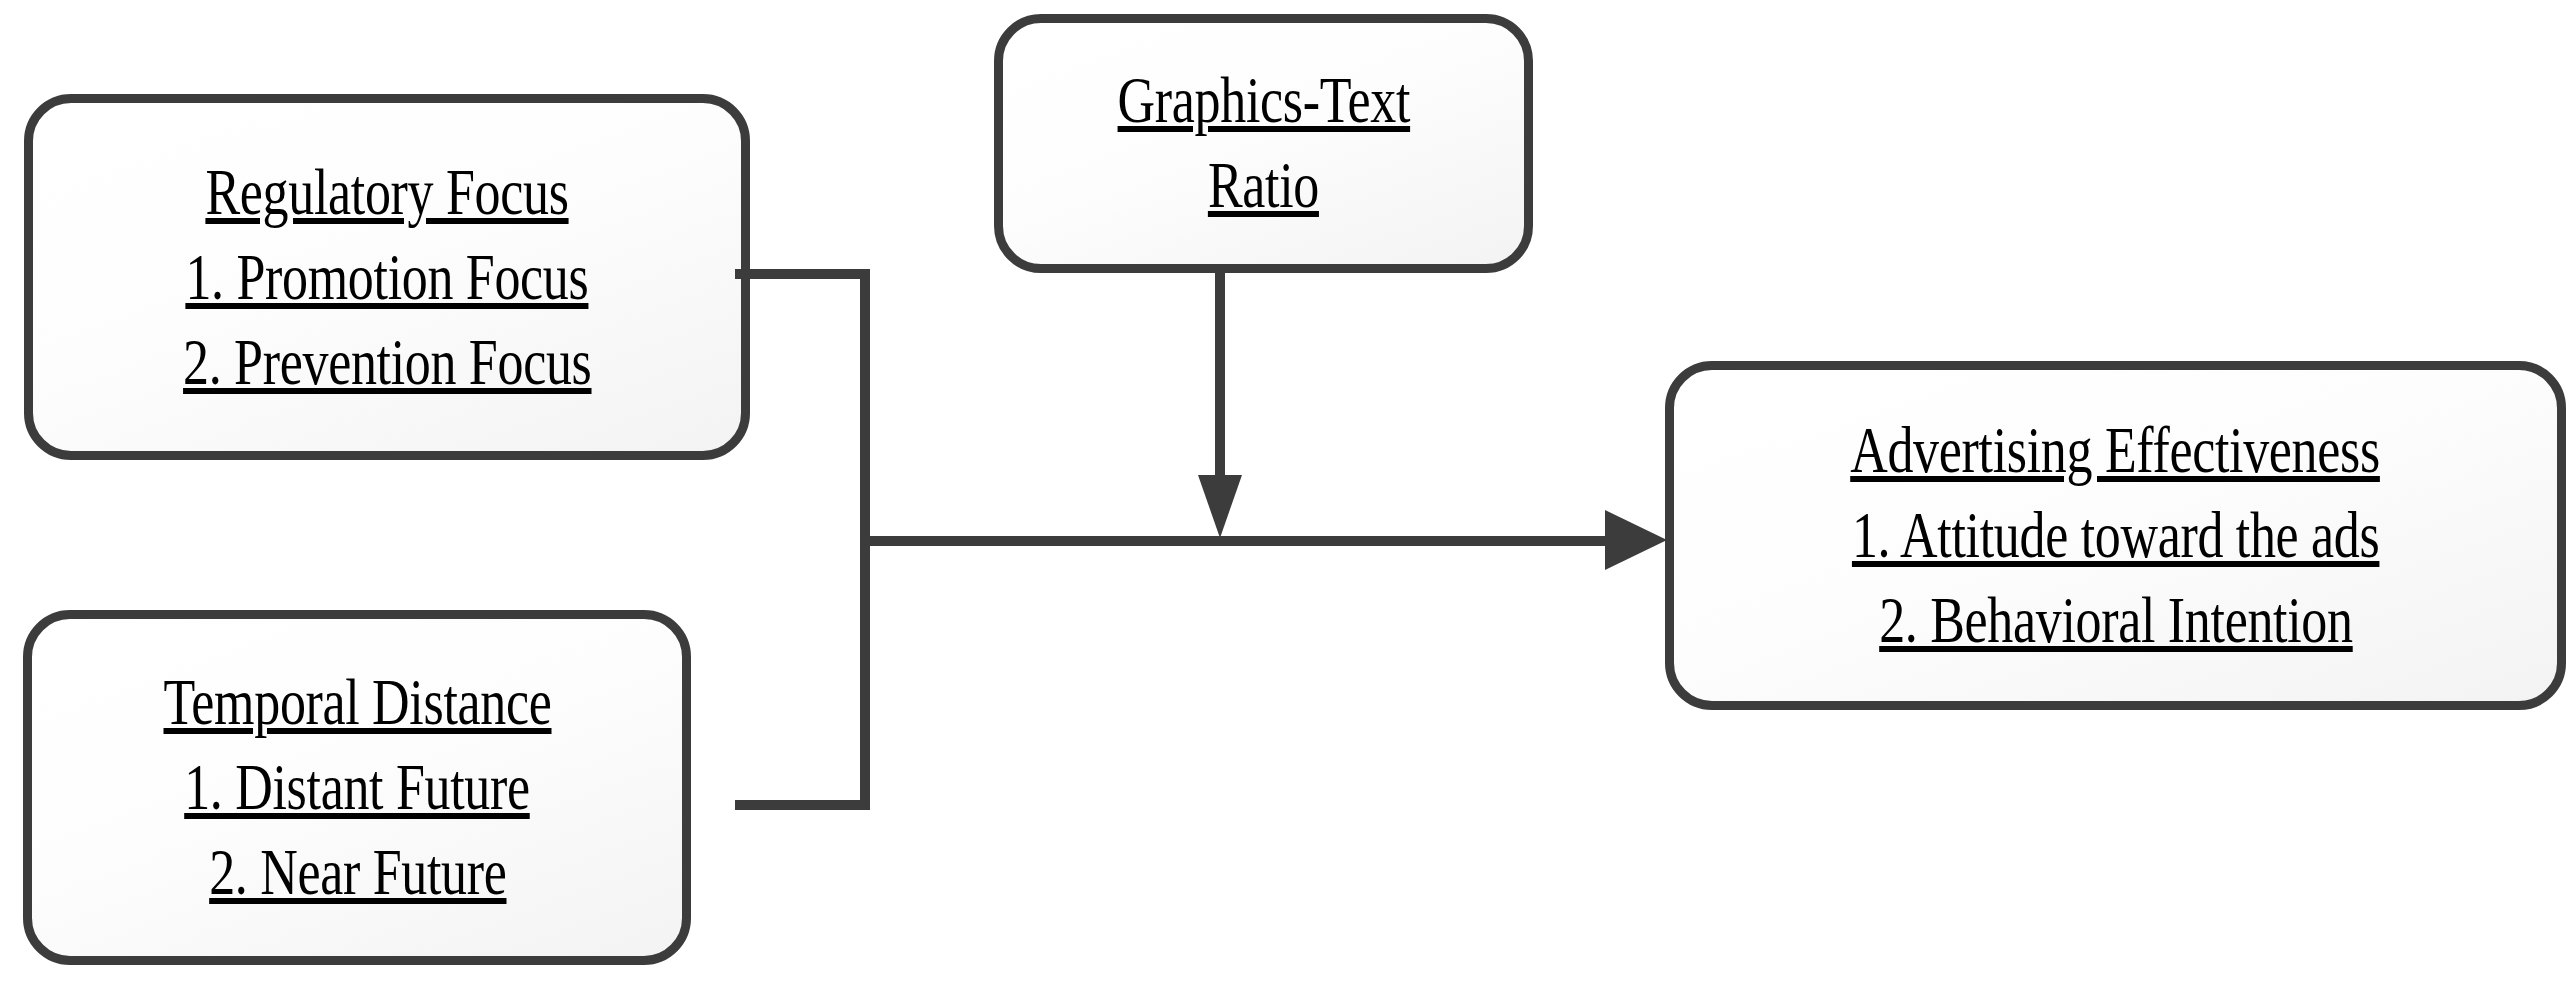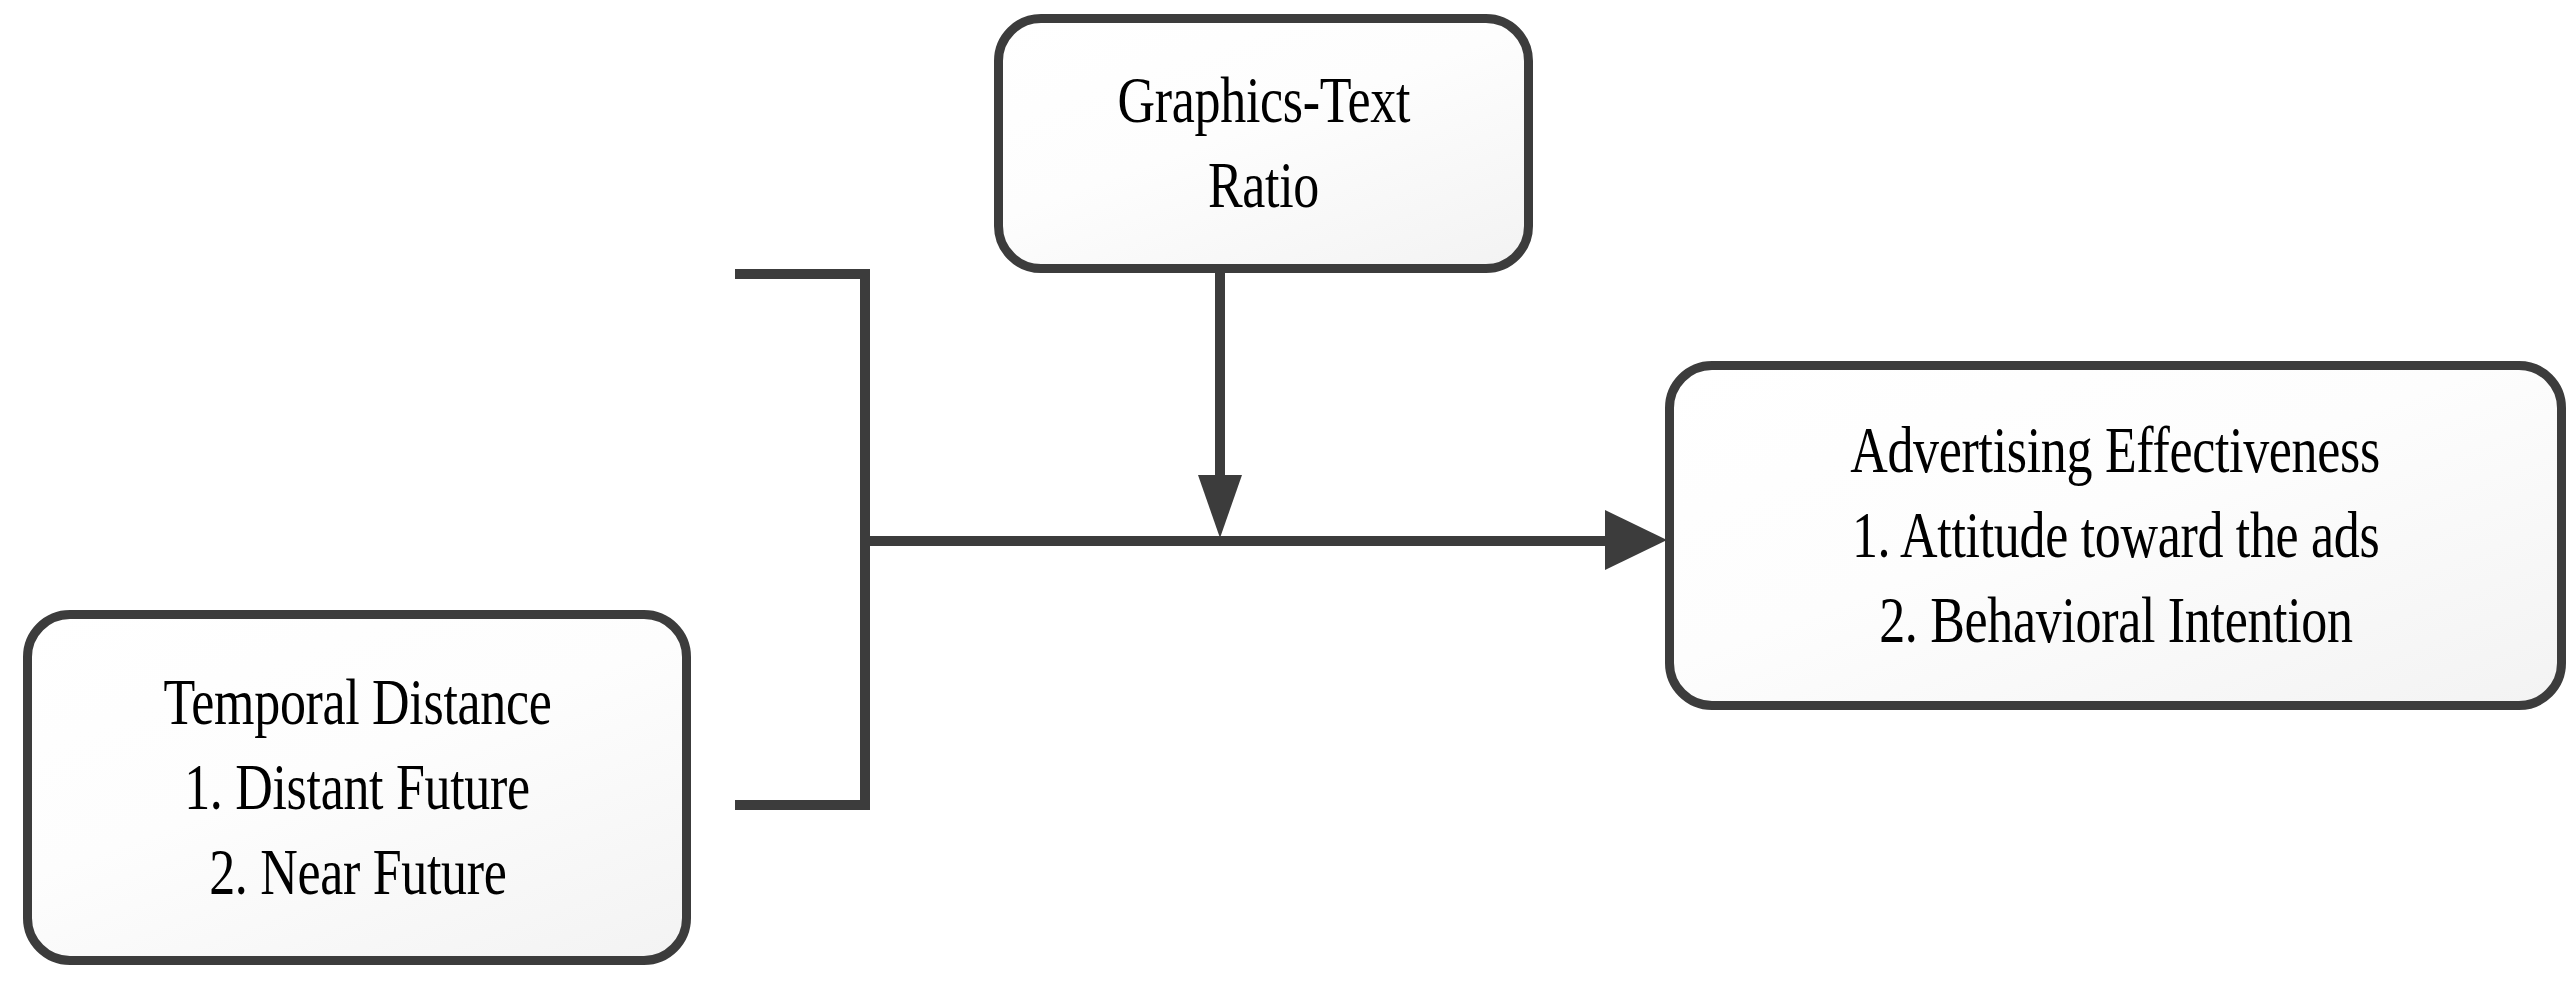--- a/index.html
+++ b/index.html
@@ -23,20 +23,21 @@
     box-sizing: border-box;
     border: 9.8px solid #3c3c3c;
     border-radius: 47px;
     background: linear-gradient(160deg, #ffffff 0%, #fdfdfd 45%, #f3f3f3 100%);
     display: flex;
     flex-direction: column;
     align-items: center;
     justify-content: center;
     text-align: center;
     color: #000000;
+    text-decoration: underline;
   }
   .node .line {
     display: block;
     white-space: nowrap;
     font-size: 65px;
     line-height: 85px;
     letter-spacing: -0.4px;
     transform: scaleX(0.80);
     transform-origin: center center;
   }
@@ -78,20 +79,25 @@
     border-left: 22.6px solid transparent;
     border-right: 22.6px solid transparent;
     border-top: 63px solid #3c3c3c;
   }
 </style>
 </head>
 <body>
 
 <div id="canvas">
 
+  <div class="node" id="node-regulatory-focus">
+    <span class="line">Regulatory Focus</span>
+    <span class="line">1. Promotion Focus</span>
+    <span class="line">2. Prevention Focus</span>
+  </div>
 
   <div class="node" id="node-graphics-text-ratio">
     <span class="line">Graphics-Text</span>
     <span class="line">Ratio</span>
   </div>
 
   <div class="node" id="node-temporal-distance">
     <span class="line">Temporal Distance</span>
     <span class="line">1. Distant Future</span>
     <span class="line">2. Near Future</span>

